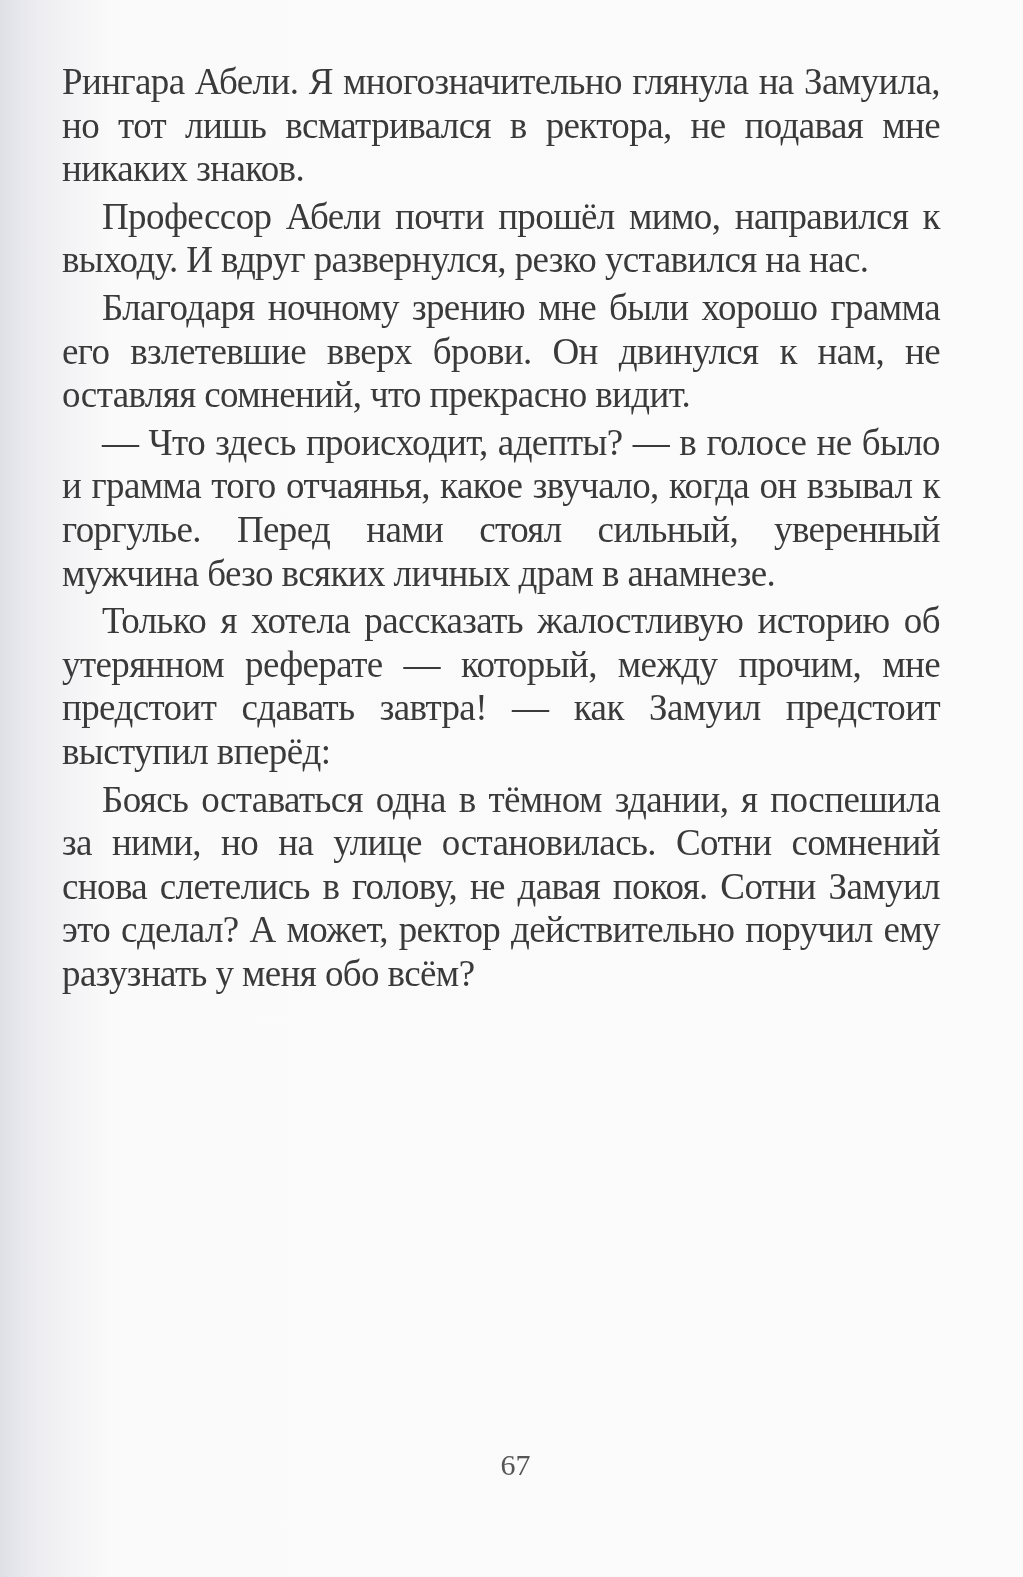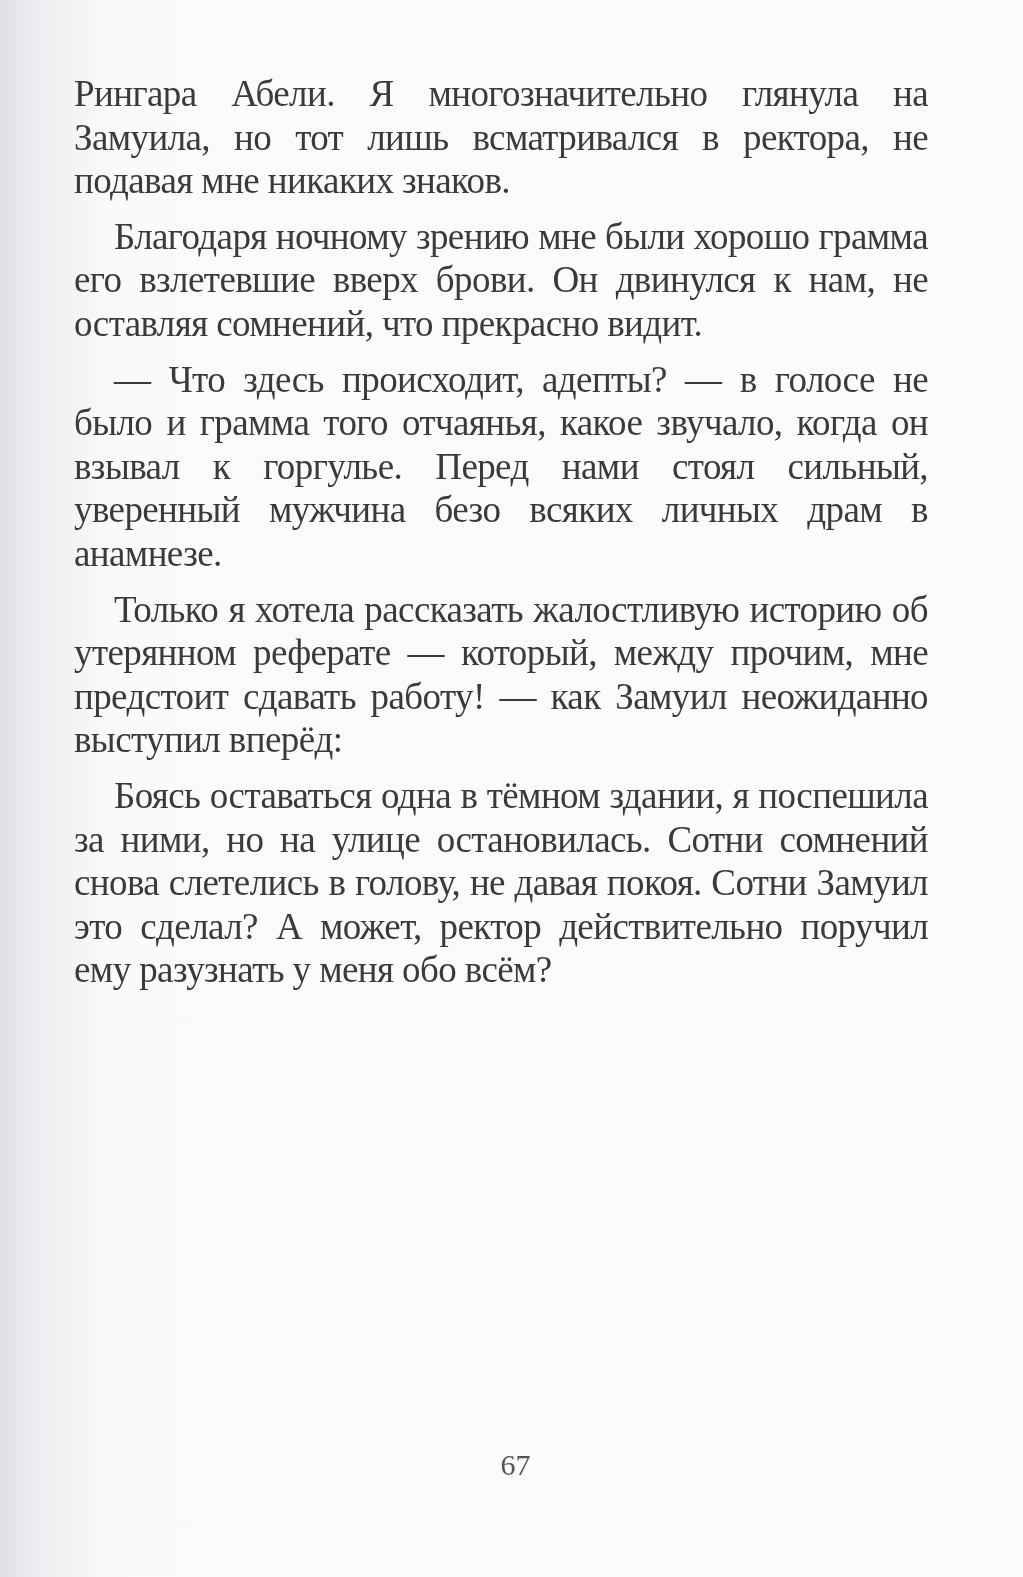--- a/index.html
+++ b/index.html
@@ -18,21 +18,21 @@
       left: 62px;
       top: 60px;
       width: 878px;
       font-family: "Liberation Serif", "DejaVu Serif", serif;
       color: #3a3a3a;
       font-size: 37px;
       line-height: 43.6px;
       letter-spacing: -0.6px;
     }
     .page p {
-      margin: 12px;
+      margin: 0;
       text-align: justify;
       text-indent: 40px;
       hyphens: manual;
     }
     .page p.para-gap {
       margin-top: 4px;
     }
     .page-number {
       position: absolute;
       left: 4px;
@@ -42,19 +42,20 @@
       font-family: "Liberation Serif", "DejaVu Serif", serif;
       font-size: 30px;
       color: #555;
     }
   </style>
 </head>
 <body>
 
 <div class="page">
   <p style="text-indent:0">Рингара Абели. Я многозначительно глянула на Замуила, но тот лишь всматривался в ректора, не подавая мне никаких знаков.</p>
+  <p class="para-gap">Профессор Абели почти прошёл мимо, направился к выходу. И вдруг развернулся, резко уставился на нас.</p>
   <p class="para-gap">Благодаря ночному зрению мне были хорошо грамма его взлетевшие вверх брови. Он двинулся к нам, не оставляя сомнений, что прекрасно видит.</p>
   <p class="para-gap">— Что здесь происходит, адепты? — в голосе не было и грамма того отчаянья, какое звучало, когда он взывал к горгулье. Перед нами стоял сильный, уверенный мужчина безо всяких личных драм в анамнезе.</p>
-  <p class="para-gap">Только я хотела рассказать жалостливую историю об утерянном реферате — который, между прочим, мне предстоит сдавать работу! — как Замуил неожиданно выступил вперёд:</p>
+  <p class="para-gap">Только я хотела рассказать жалостливую историю об утерянном реферате — который, между прочим, мне предстоит сдавать завтра! — как Замуил предстоит выступил вперёд:</p>
   <p class="para-gap">Боясь оставаться одна в тёмном здании, я поспешила за ними, но на улице остановилась. Сотни сомнений снова слетелись в голову, не давая покоя. Сотни Замуил это сделал? А может, ректор действительно поручил ему разузнать у меня обо всём?</p>
 </div>
 
 <div class="page-number">67</div>
 
 </body></html>

